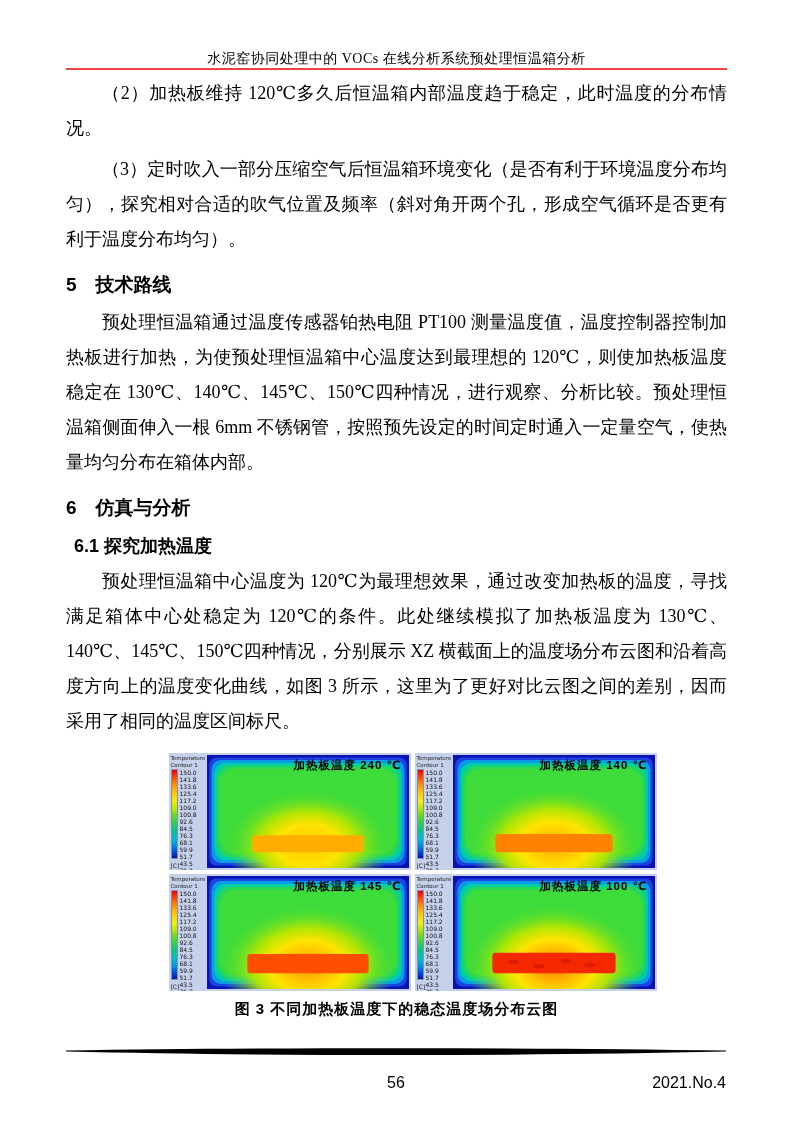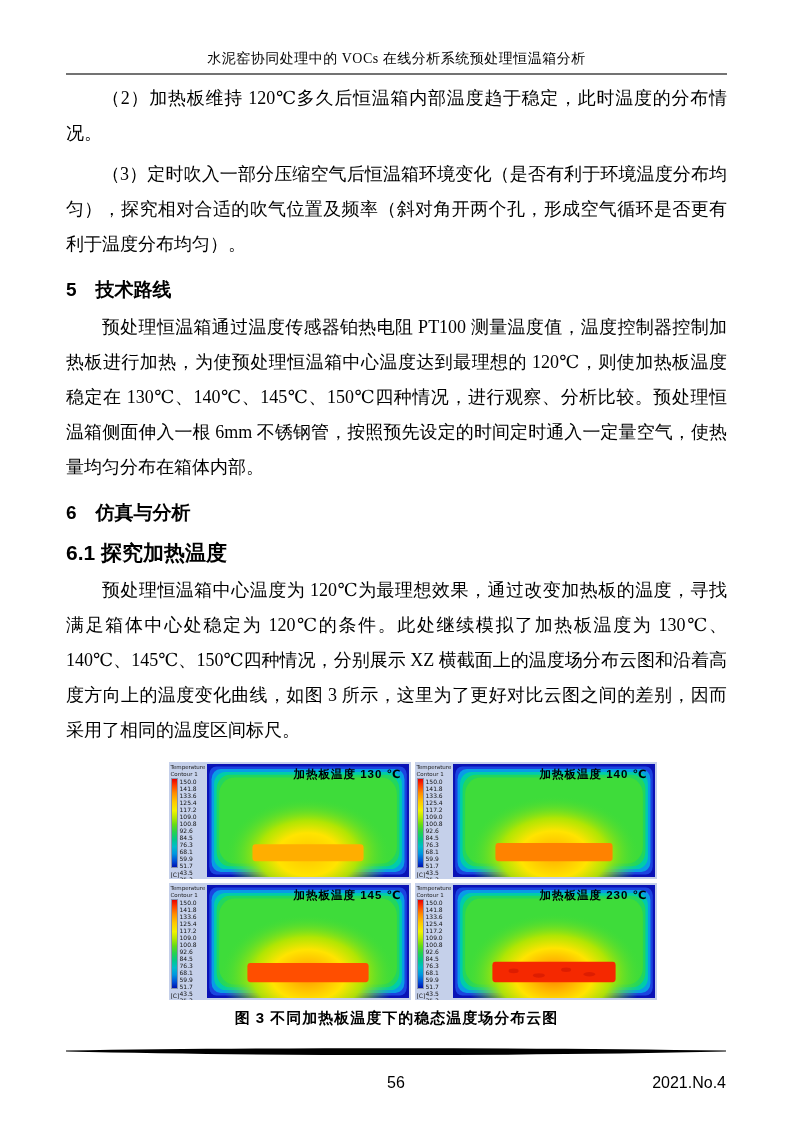--- a/index.html
+++ b/index.html
@@ -8,36 +8,36 @@
     position:relative;
     width:793px; height:1122px;
     margin:0 auto;
     background:#ffffff;
     padding:50px 66px 0 66px;
     font-family:"Liberation Serif","DejaVu Serif",serif;
     color:#000;
     overflow:hidden;
   }
   
-  .hdr { border-bottom:2px solid #737373; padding-bottom:5px; }
+  .hdr { border-bottom:2px solid #ef4444; }
   .hdr-title {
     text-align:center; font-size:14px; letter-spacing:.5px;
     font-family:"Liberation Serif","DejaVu Serif",serif;
   }
   
   .par {
     font-size:18px; line-height:35px; text-align:justify;
     text-indent:2em; margin-top:6px;
   }
   .sec-h2 {
     font-size:19px; font-weight:bold; margin:15px 0 7px 0;
     font-family:Liberation Sans, sans-serif;
   }
   .sec-h3 {
-    font-size:21px; font-weight:bold; margin:13px 0 5px 0;
+    font-size:18px; font-weight:bold; margin:13px 0 5px 8px;
     font-family:"Liberation Sans","DejaVu Sans",sans-serif;
   }
   
   .fig { margin-top:14px; }
   .fig-grid {
     display:grid; grid-template-columns:242px 242px; grid-auto-rows:117px;
     gap:4px; justify-content:center; transform:translateX(16px);
   }
   .panel {
     position:relative; background:#c5d0ea; display:flex;
@@ -141,21 +141,21 @@
             </defs>
             <rect x="0" y="0" width="200" height="100" fill="#0a12b6"></rect>
             <rect x="2.2" y="2.2" width="195.6" height="95.6" rx="7" fill="#1b44e0"></rect>
             <rect x="4.5" y="4.5" width="191" height="91" rx="9" fill="#089ce6"></rect>
             <rect x="7" y="7" width="186" height="86" rx="11" fill="#00ccaa"></rect>
             <rect x="9.5" y="9.5" width="181" height="81" rx="13" fill="#22d65e"></rect>
             <rect x="12" y="12" width="176" height="76" rx="15" fill="#3edc3a"></rect>
             <ellipse cx="100" cy="80" rx="82" ry="50" fill="url(#glow0)"></ellipse>
             <rect x="45" y="71" width="110" height="15" rx="3" fill="#ffae00"></rect>
           </svg>
-          <div class="plot-title">加热板温度  130  ℃</div>
+          <div class="plot-title">加热板温度  240  ℃</div>
         </div>
       </div>
 
       <div class="panel">
         <div class="legend">
           <div class="leg-title">
             <div>Temperature</div>
             <div>Contour 1</div>
           </div>
           <div class="leg-body">
@@ -300,21 +300,21 @@
             <rect x="12" y="12" width="176" height="76" rx="15" fill="#3edc3a"></rect>
             <ellipse cx="100" cy="80" rx="88" ry="55" fill="url(#glow3)"></ellipse>
             <rect x="39" y="68" width="122" height="18" rx="3" fill="#f52800"></rect>
             <g fill="#cc1400" opacity="0.55">
               <ellipse cx="60" cy="76" rx="5" ry="2"></ellipse>
                 <ellipse cx="85" cy="80" rx="6" ry="2"></ellipse>
               <ellipse cx="112" cy="75" rx="5" ry="2"></ellipse>
                 <ellipse cx="135" cy="79" rx="6" ry="2"></ellipse>
             </g>
           </svg>
-          <div class="plot-title">加热板温度  230  ℃</div>
+          <div class="plot-title">加热板温度  100  ℃</div>
         </div>
       </div>
 
     </div>
     <figcaption class="fig-caption">图 3 不同加热板温度下的稳态温度场分布云图</figcaption>
   </figure>
 
   <div class="ftr">
     <div class="ftr-bar">
       <svg viewBox="0 0 660 9" preserveAspectRatio="none">

